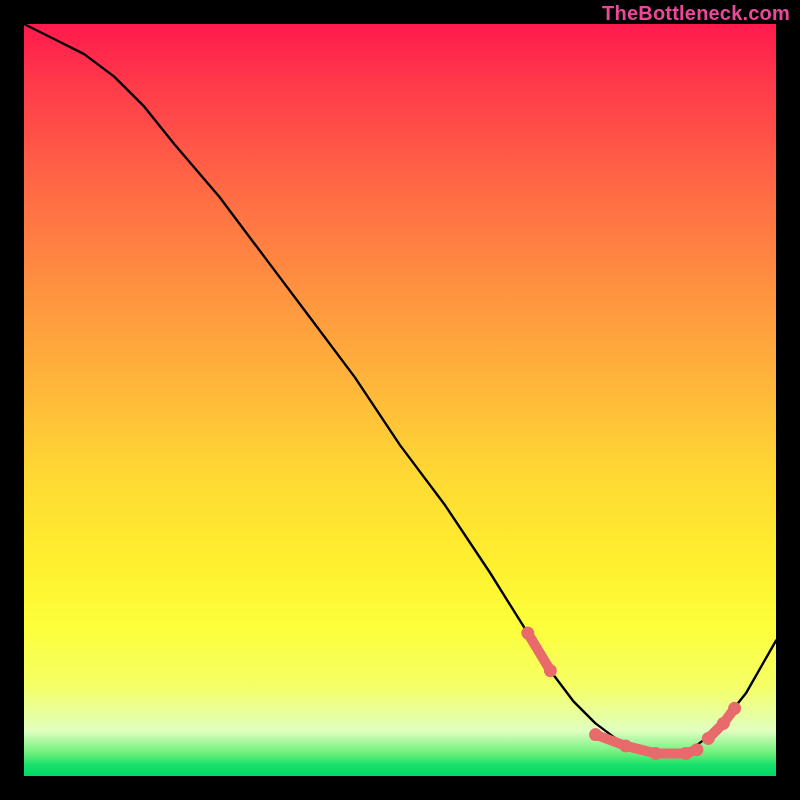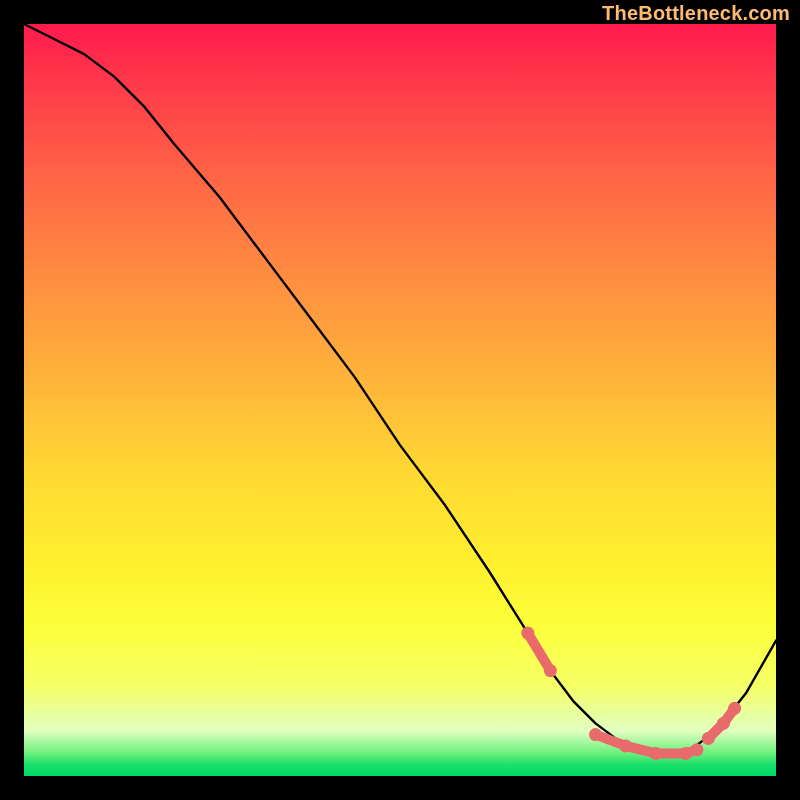--- a/index.html
+++ b/index.html
@@ -33,21 +33,21 @@
       #19e06b 98.5%,
       #00d966 100%
     );
   }
   .attribution {
     position: absolute;
     top: 2px;
     right: 10px;
     font-size: 20px;
     font-weight: 600;
-    color: #fdba74;
+    color: #ec4899;
     letter-spacing: 0.2px;
   }
   svg.plot {
     position: absolute;
     left: 0;
     top: 0;
     width: 752px;
     height: 752px;
     overflow: visible;
   }

